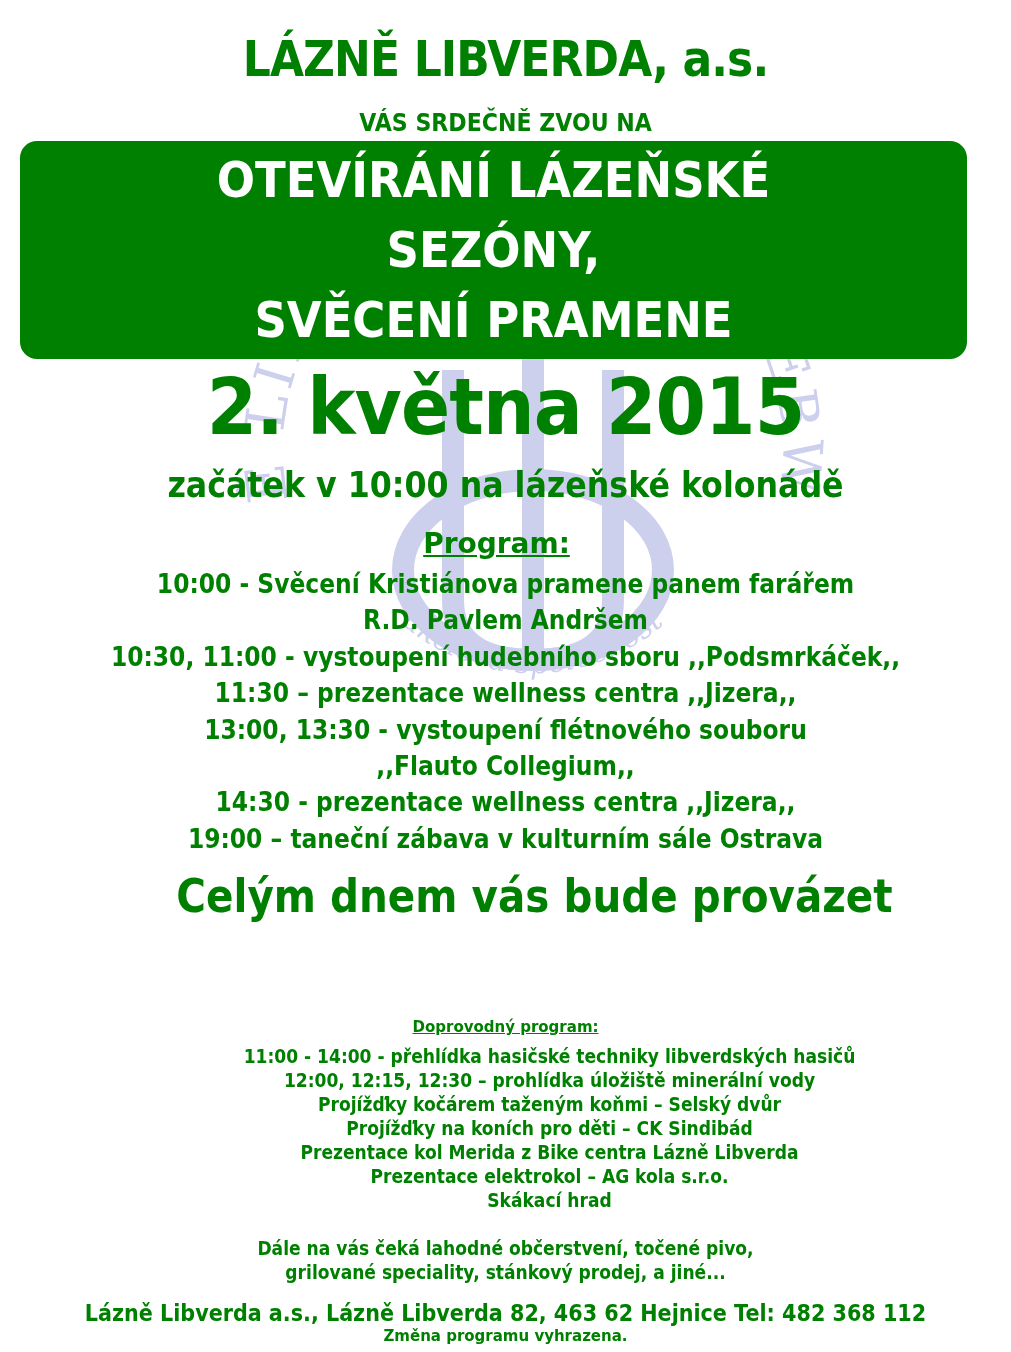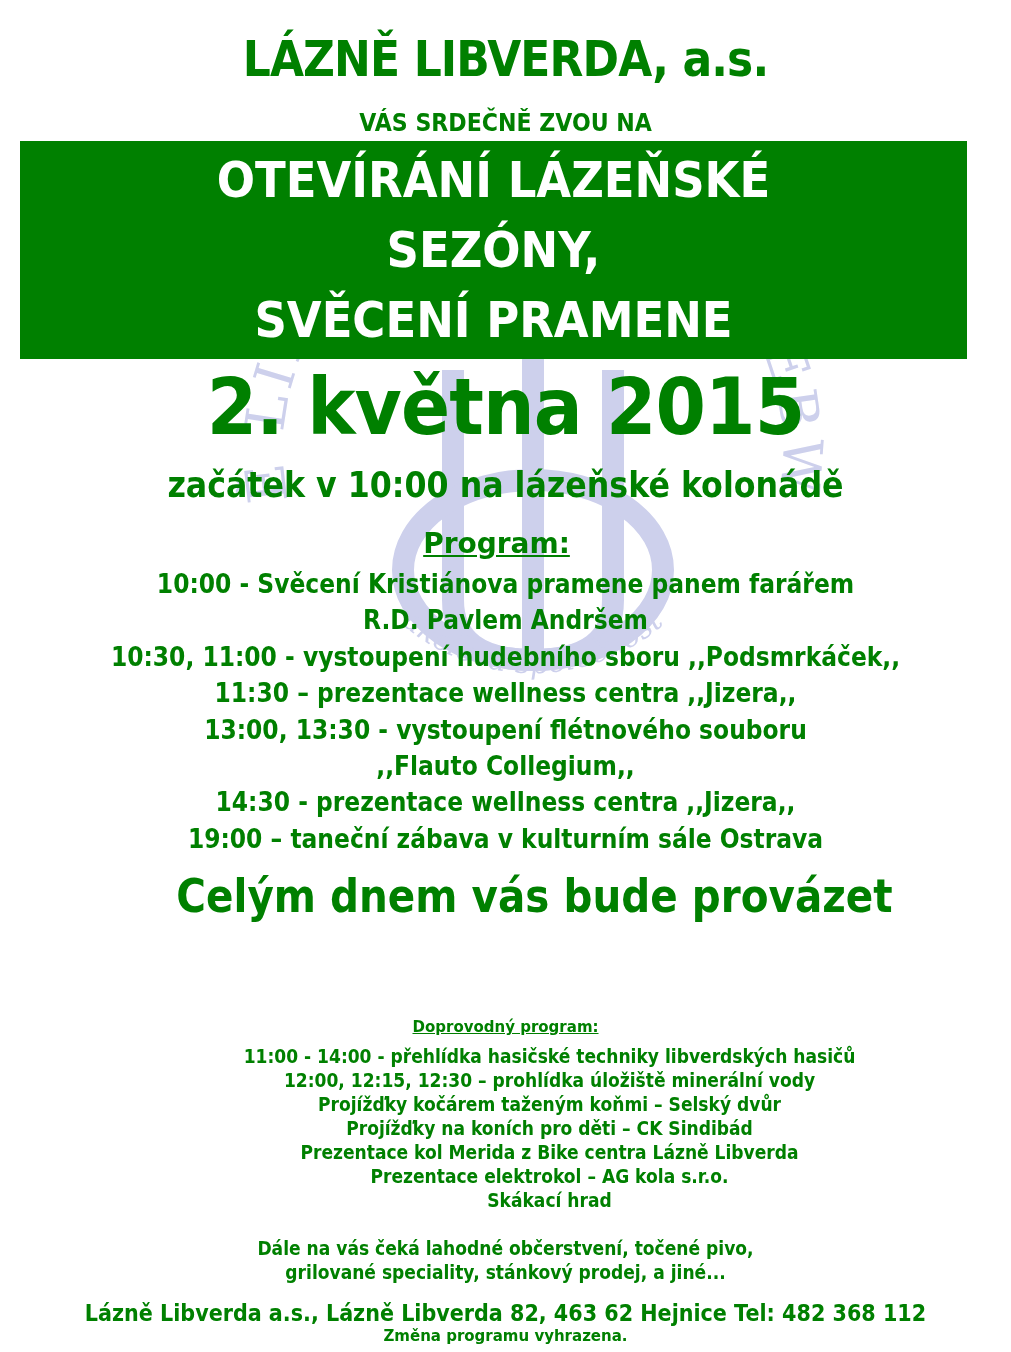--- a/index.html
+++ b/index.html
@@ -4,21 +4,21 @@
 <style>
   html, body { margin: 0; padding: 0; background: #ffffff; }
   body { width: 1011px; height: 1352px; position: relative; overflow: hidden;
          font-family: "DejaVu Sans", "Liberation Sans", sans-serif; color: #008000; }
   .watermark { position: absolute; left: 228px; top: 100px; width: 610px; height: 640px; z-index: 0; }
   .content { position: relative; z-index: 1; text-align: center; }
   .title { position: absolute; left: 0; width: 1011px; top: 30px; font-size: 50px; font-weight: bold;
            letter-spacing: -1px; transform: scaleX(0.88); transform-origin: center; }
   .invite { position: absolute; left: 0; width: 1011px; top: 109px; font-size: 24px; font-weight: bold;
             transform: scaleX(0.92); }
-  .banner { position: absolute; left: 20px; top: 141px; width: 947px; height: 218px; background: #008000; }
+  .banner { position: absolute; left: 20px; top: 141px; width: 947px; height: 218px; background: #008000; border-radius: 17px; }
   .banner-line { position: absolute; left: 0; width: 947px; color: #ffffff; font-size: 50px; font-weight: bold;
                  text-align: center; transform: scaleX(0.9); }
   .date { position: absolute; left: 0; width: 1011px; top: 362px; font-size: 78px; font-weight: bold;
           letter-spacing: -1px; transform: scaleX(0.93); }
   .start { position: absolute; left: 0; width: 1011px; top: 464px; font-size: 36px; font-weight: bold;
            transform: scaleX(0.88); }
   .prog-head { position: absolute; left: 0; width: 993px; top: 527px; font-size: 28px; font-weight: bold;
                text-decoration: underline; }
   .prog-list { position: absolute; left: 0; width: 1011px; top: 566px; }
   .prog-line { font-size: 26px; font-weight: bold; height: 36.4px; line-height: 36.4px; white-space: nowrap;

